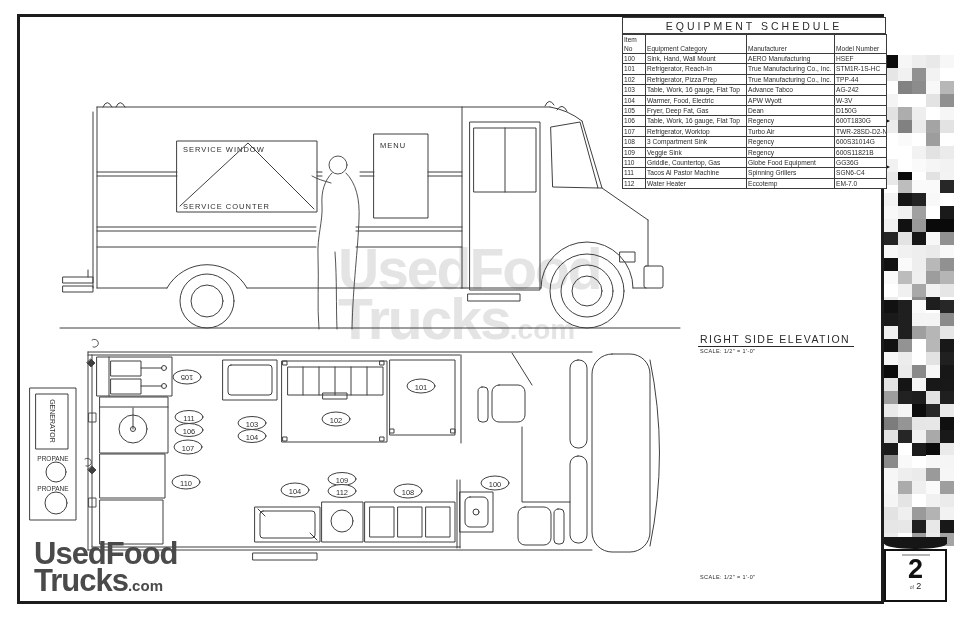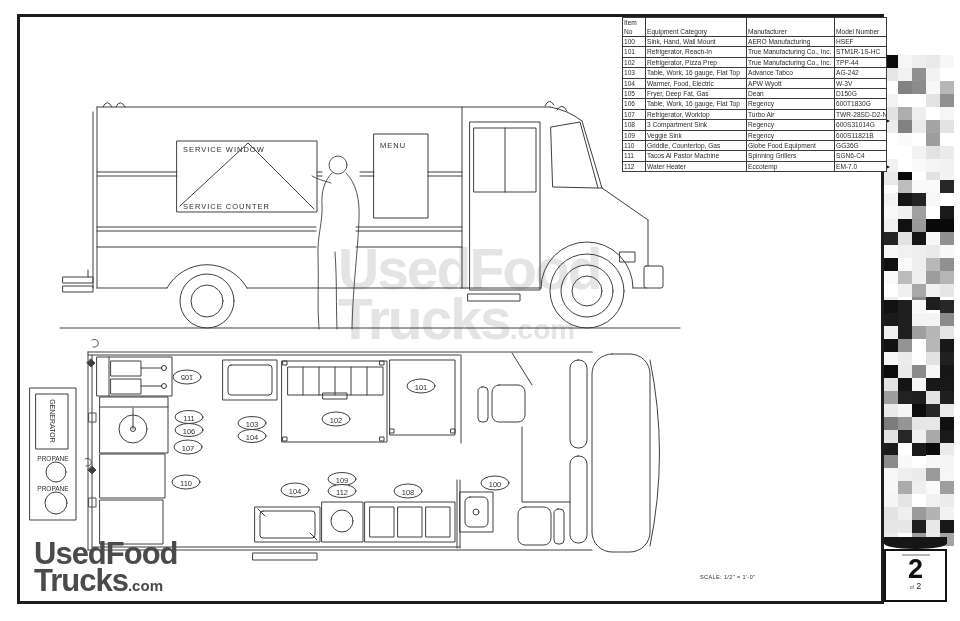--- a/index.html
+++ b/index.html
@@ -272,20 +272,21 @@
           </g>
         <g>
             <ellipse cx="495" cy="483" rx="14" ry="7" fill="#fff"></ellipse>
             <text x="495" y="484" text-anchor="middle" dominant-baseline="central" stroke="none">100</text>
           </g>
       </g>
     </g>
   </svg>
 
   <div id="schedule">
+    <div class="title">EQUIPMENT SCHEDULE</div>
     <table>
       <colgroup>
           <col class="c-item">
           <col class="c-cat">
           <col class="c-mfr">
           <col class="c-mod">
         </colgroup>
       <thead>
         <tr>
           <th>
@@ -373,20 +374,24 @@
         <tr>
             <td>112</td>
             <td>Water Heater</td>
             <td>Eccotemp</td>
             <td>EM-7.0</td>
           </tr>
       </tbody>
     </table>
   </div>
 
+  <div id="elev-title" class="dwg-title">
+    <div class="t">RIGHT SIDE ELEVATION</div>
+    <div class="s">SCALE: 1/2" = 1'-0"</div>
+  </div>
   <div id="plan-title" class="dwg-title">
     <div class="s">SCALE: 1/2" = 1'-0"</div>
   </div>
 
   <div id="logo">
     <div><span>UsedFood</span></div>
     <div><span>Trucks</span><span class="suffix">.com</span></div>
   </div>
 
   <div id="mosaic">

